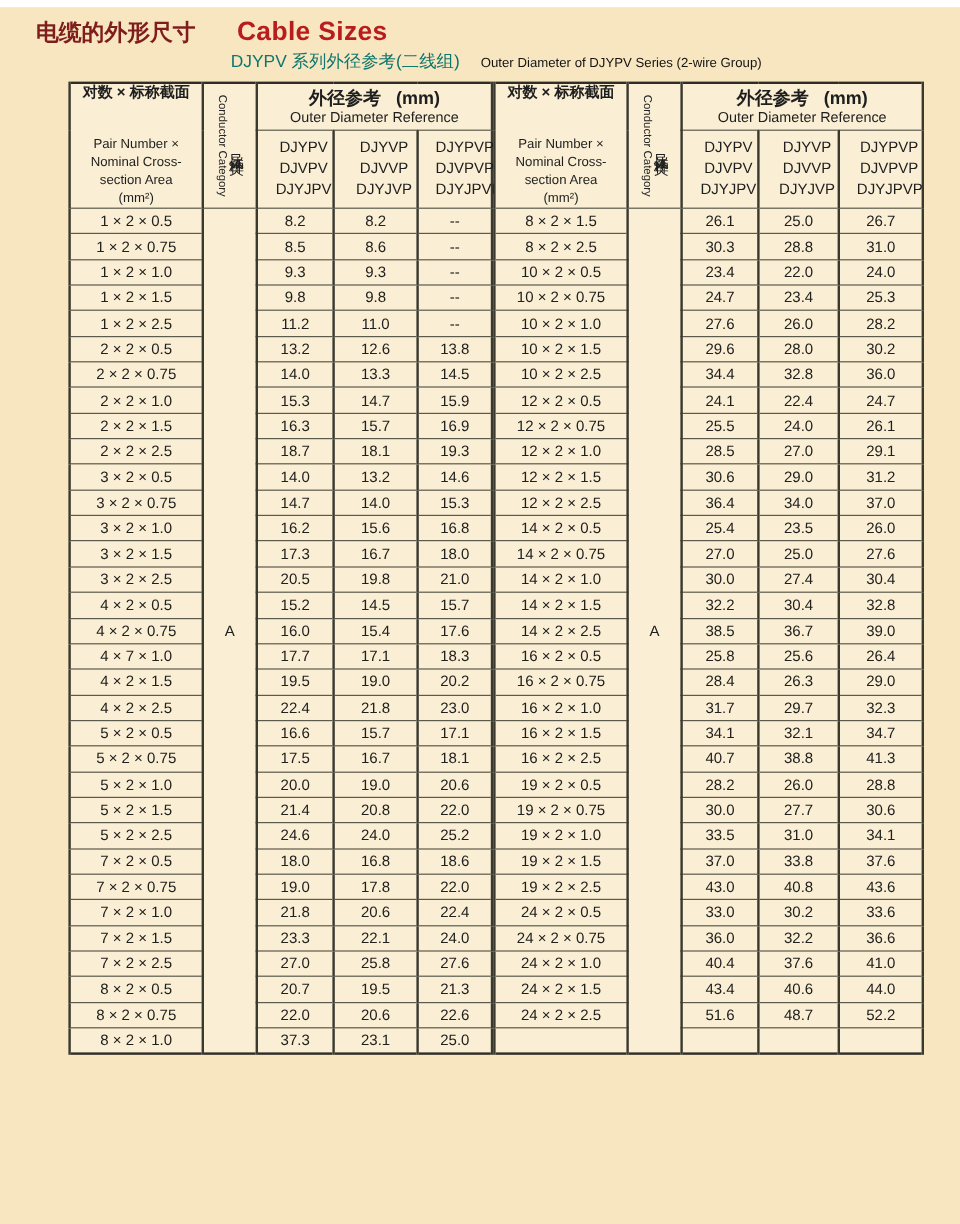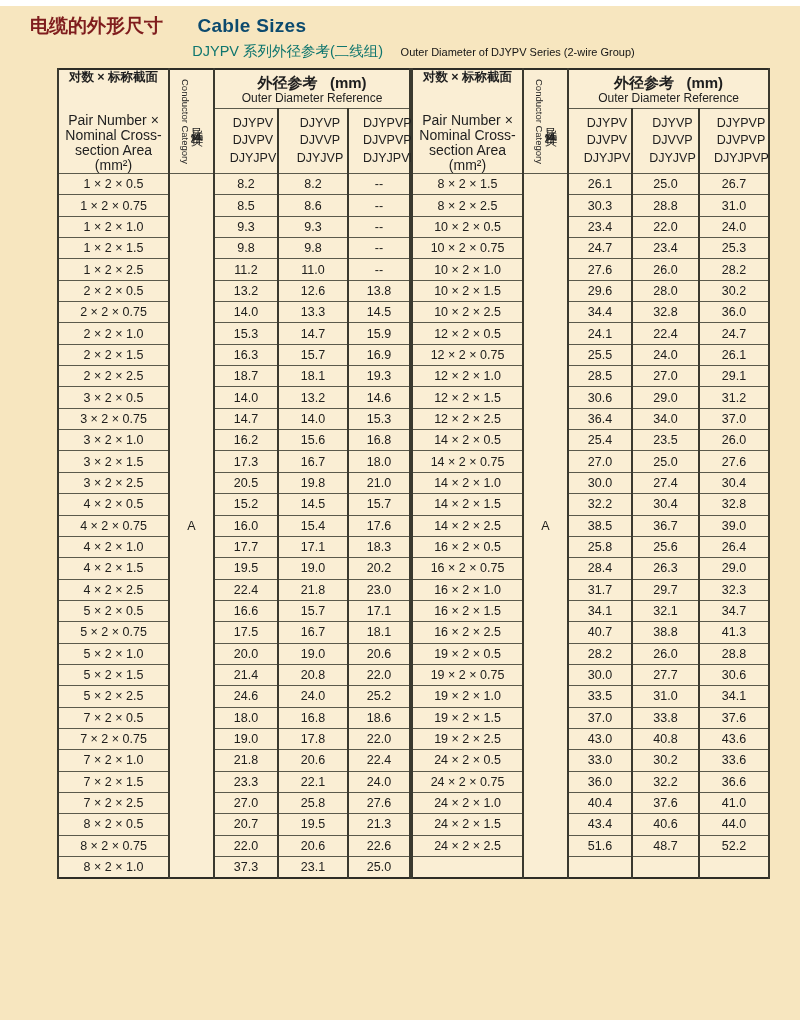--- a/index.html
+++ b/index.html
@@ -6,37 +6,37 @@
   body{
     width:800px;height:1020px;
     background:#f7e6bf;
     font-family:"Liberation Sans","DejaVu Sans",sans-serif;
     color:#1e1e1e;
     -webkit-font-smoothing:antialiased;
   }
   .top-strip{height:6px;background:#ffffff;}
   .title-row{padding:7px 0 0 30px;height:24px;}
   .title-zh{font-size:19px;font-weight:bold;color:#7f1d1d;}
-  .title-en{font-size:19px;font-weight:bold;color:#0c4a6e;margin-left:30px;letter-spacing:.3px;}
+  .title-en{font-size:22px;font-weight:bold;color:#b91c1c;margin-left:30px;letter-spacing:.3px;}
   .subtitle{width:713px;margin:5px 0 7px 57px;text-align:center;white-space:nowrap;}
   .sub-zh{font-size:14.5px;font-weight:500;color:#0f766e;}
   .sub-en{font-size:11px;color:#141414;margin-left:13px;}
   .tables{display:flex;margin-left:57px;width:660px;align-items:flex-start;}
   table.t{border-collapse:collapse;table-layout:fixed;border:2px solid #2e2d26;}
   table.t.left{width:352px;}
   table.t.right{width:357px;}
   .t th,.t td{
     border-left:2px solid #3a392f;border-right:2px solid #3a392f;
     border-top:1px solid #5b5a4c;border-bottom:1px solid #5b5a4c;
     background:#faeed4;padding:0;text-align:center;vertical-align:middle;
   }
   .t thead th{font-weight:400;}
   th.pair{line-height:15px;}
   .pair-zh{font-size:12.5px;font-weight:600;margin-bottom:1px;}
-  .pair-en{font-size:14px;white-space:pre-line;line-height:15px;margin-top:28px;}
+  .pair-en{font-size:11px;white-space:pre-line;line-height:15px;margin-top:28px;}
   th.odr{height:36px;}
   .odr-zh{font-size:15px;font-weight:600;line-height:17px;white-space:pre;}
   .odr-en{font-size:12px;line-height:14px;}
   th.types{height:60px;font-size:12.5px;font-weight:500;white-space:pre-line;line-height:17.5px;padding-left:14px;}
   .condwrap{display:flex;height:96px;align-items:center;justify-content:center;gap:1px;}
   .cond-en{writing-mode:vertical-lr;font-size:9.5px;letter-spacing:0;line-height:1;color:#262626;max-height:96px;overflow:hidden;}
   .cond-zh{writing-mode:vertical-lr;text-orientation:upright;font-size:12.5px;letter-spacing:2px;line-height:1;font-weight:500;}
   .t tbody td{height:20.35px;font-size:12.5px;font-weight:500;color:#20201e;}
   td.condcell{font-size:13px;font-weight:500;}
 </style>
@@ -196,21 +196,21 @@
             <td class="num">14.5</td>
             <td class="num">15.7</td>
           </tr>
           <tr>
             <td class="lab">4 × 2 × 0.75</td>
             <td class="num">16.0</td>
             <td class="num">15.4</td>
             <td class="num">17.6</td>
           </tr>
           <tr>
-            <td class="lab">4 × 2 × 1.0</td>
+            <td class="lab">4 × 7 × 1.0</td>
             <td class="num">17.7</td>
             <td class="num">17.1</td>
             <td class="num">18.3</td>
           </tr>
           <tr>
             <td class="lab">4 × 2 × 1.5</td>
             <td class="num">19.5</td>
             <td class="num">19.0</td>
             <td class="num">20.2</td>
           </tr>

